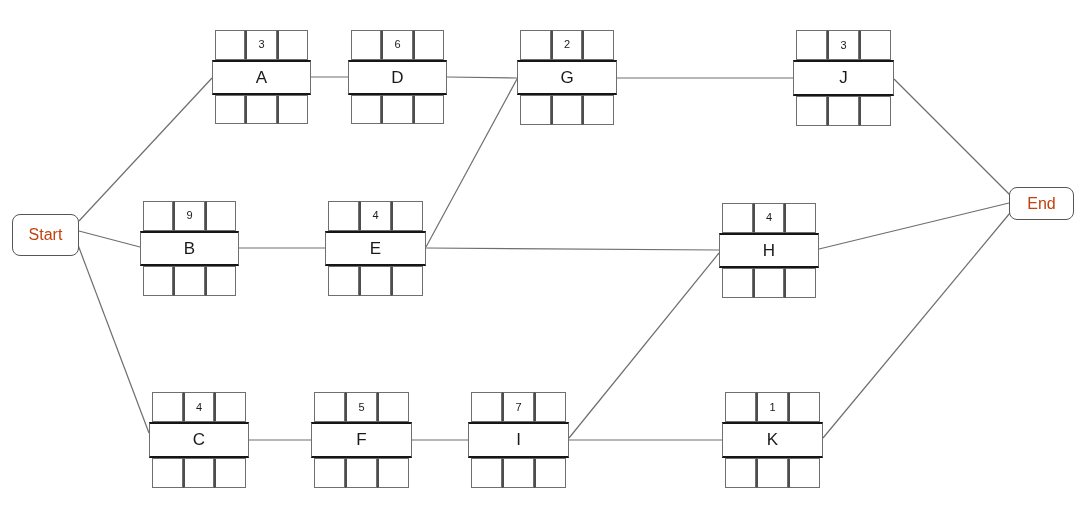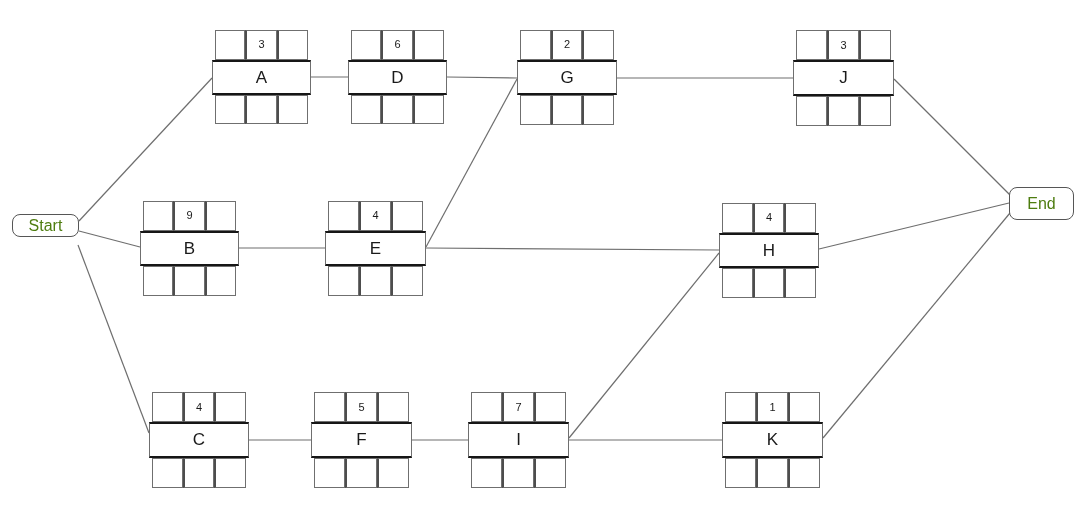--- a/index.html
+++ b/index.html
@@ -67,21 +67,21 @@
   .terminal {
     position: absolute;
     box-sizing: border-box;
     border: 1.5px solid #565656;
     border-radius: 8px;
     background: #ffffff;
     display: flex;
     align-items: center;
     justify-content: center;
     font-size: 16px;
-    color: #4d7c0f;
+    color: #c2410c;
   }
 </style>
 </head>
 <body>
 
 <div class="canvas">
   <svg id="edge-layer" viewBox="0 0 1091 519">
       <line x1="79" y1="221" x2="212" y2="78" stroke="#6e6e6e" stroke-width="1.2"></line>
       <line x1="79" y1="231" x2="140" y2="247" stroke="#6e6e6e" stroke-width="1.2"></line>
       <line x1="78" y1="245" x2="149" y2="433" stroke="#6e6e6e" stroke-width="1.2"></line>
@@ -280,20 +280,20 @@
     </div>
     <div class="band">
       <span>K</span>
     </div>
     <div class="row">
       <div class="cell"></div>
       <div class="cell"></div>
       <div class="cell"></div>
     </div>
   </div>
-      <div class="terminal" style="left: 12px; top: 214px; width: 67px; height: 23px; text-align: right;">
+      <div class="terminal" style="left: 12px; top: 214px; width: 67px; height: 42px; text-align: right;">
     <span>Start</span>
   </div>
       <div class="terminal" style="left: 1009px; top: 187px; width: 65px; height: 33px;">
     <span>End</span>
   </div>
     </div>
 </div>
 
 </body></html>

